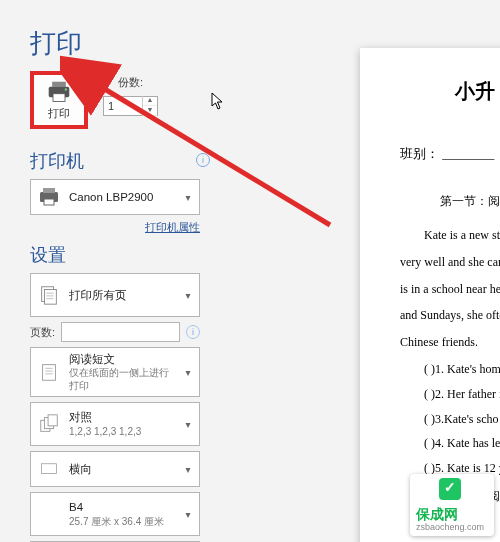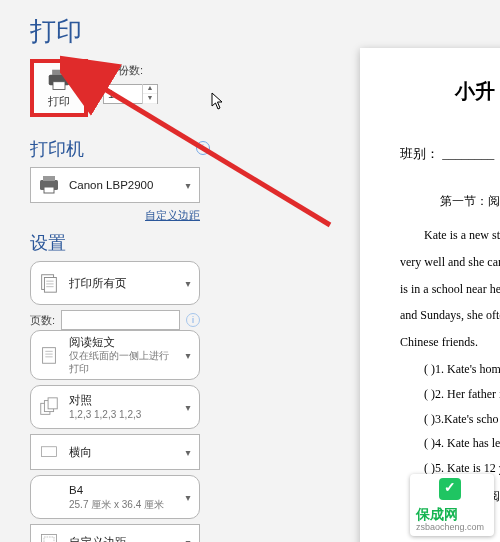--- a/index.html
+++ b/index.html
@@ -10,21 +10,21 @@
     overflow: hidden;
     font-family: "Microsoft YaHei", "Segoe UI", sans-serif;
     background: #f3f3f3;
     color: #333;
     font-size: 12px;
     position: relative;
   }
   .left-pane {
     position: absolute;
     left: 0;
-    top: 4px;
+    top: 16px;
     width: 330px;
     height: 450px;
     background: #f3f3f3;
     padding: 10px 0 0 30px;
     box-sizing: border-box;
   }
   .page-title {
     font-size: 26px;
     font-weight: 300;
     color: #2b579a;
@@ -110,21 +110,21 @@
     border: 1px solid #b5b5b5;
     background: #fff;
     display: flex;
     align-items: center;
     padding: 4px 6px;
     gap: 8px;
     box-sizing: border-box;
     margin-bottom: 5px;
     position: relative;
   }
-  .dd.tall { min-height: 44px; border-radius: 10px; }
+  .dd.tall { min-height: 44px; }
   .dd .ic {
     width: 24px;
     height: 24px;
     flex-shrink: 0;
     display: flex;
     align-items: center;
     justify-content: center;
   }
   .dd .txt { flex: 1; line-height: 1.25; }
   .dd .txt .l1 { font-size: 11.5px; color: #222; }
@@ -141,20 +141,21 @@
     font-size: 11px;
     text-align: right;
     width: 170px;
     margin: 2px 0 8px 0;
   }
   .pages-row {
     display: flex;
     align-items: center;
     gap: 6px;
     width: 170px;
+    margin-bottom: 5px;
   }
   .pages-label { font-size: 11px; color: #444; }
   .pages-input {
     flex: 1;
     height: 20px;
     border: 1px solid #b5b5b5;
     background: #fff;
     box-sizing: border-box;
   }
   .pages-info {
@@ -281,21 +282,21 @@
         <rect x="3" y="5" width="18" height="10" rx="1.5" fill="#666"></rect>
         <rect x="6" y="1" width="12" height="5" fill="#999"></rect>
         <rect x="7" y="12" width="10" height="6" fill="#fff" stroke="#666"></rect>
       </svg>
     </div>
     <div class="txt">
         <div class="l1">Canon LBP2900</div>
       </div>
     <div class="chev">▾</div>
   </div>
-  <div class="link">自定义边距</div>
+  <div class="link">打印机属性</div>
 
   <div class="section-title">设置</div>
 
   <div class="dd tall">
     <div class="ic">
       <svg viewBox="0 0 24 24" width="22" height="22">
         <rect x="4" y="3" width="13" height="16" fill="#fff" stroke="#888"></rect>
         <rect x="7" y="6" width="13" height="16" fill="#fff" stroke="#888"></rect>
         <line x1="9" y1="10" x2="17" y2="10" stroke="#bbb"></line>
         <line x1="9" y1="13" x2="17" y2="13" stroke="#bbb"></line>

